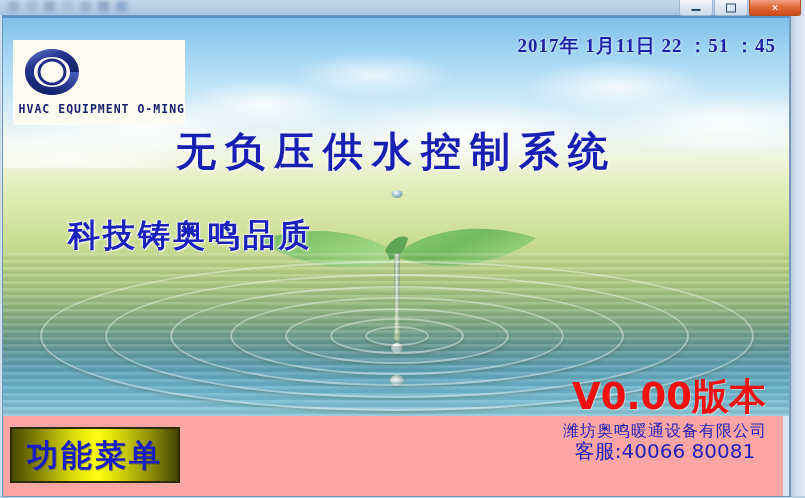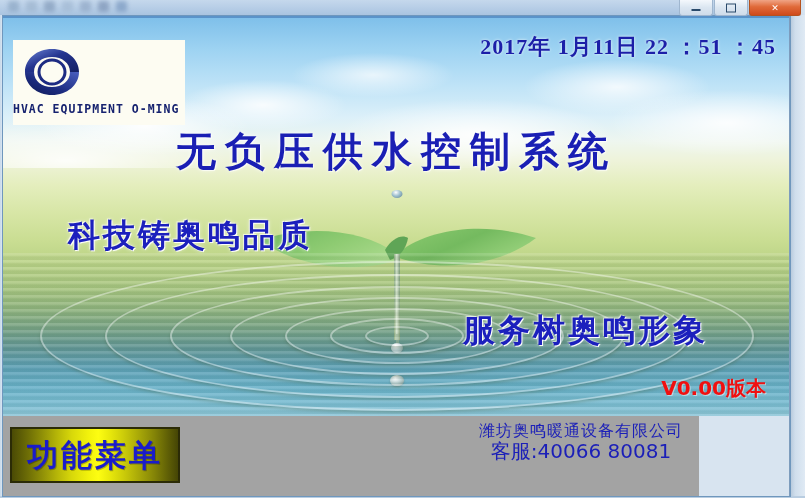--- a/index.html
+++ b/index.html
@@ -195,21 +195,21 @@
     position: absolute;
     font-family: "DejaVu Sans", "Liberation Sans", sans-serif;
     font-weight: bold;
     white-space: nowrap;
     pointer-events: none;
     line-height: 1;
   }
   #datetime {
     top: 18px;
     right: 14px;
-    font-size: 22px;
+    font-size: 19px;
     letter-spacing: 1px;
     color: #1c1fa8;
     font-family: "Liberation Serif", serif;
     text-shadow: 0 0 3px rgba(255,255,255,.85);
   }
   #main-title {
     top: 113px;
     left: 50%;
     transform: translateX(-50%);
     font-size: 40px;
@@ -229,21 +229,21 @@
     top: 296px;
     right: 82px;
     font-size: 32px;
     letter-spacing: 3px;
     color: #1c20bd;
     text-shadow: 1px 1px 0 rgba(255,255,255,.95), -1px -1px 0 rgba(255,255,255,.5), 0 0 4px rgba(255,255,255,.6);
   }
   #version-label {
     top: 360px;
     right: 24px;
-    font-size: 20px;
+    font-size: 37px;
     letter-spacing: 0px;
     color: #f01010;
     text-shadow: 1px 1px 0 rgba(255,255,255,.45);
     margin-left: 44px;
   }
 
   
   #logo-panel {
     position: absolute;
     left: 10px;
@@ -268,37 +268,37 @@
     font-style: italic;
     letter-spacing: -1px;
     color: #101b6e;
     line-height: 1;
   }
   #logo-wordmark .red { color: #d6261e; }
   #logo-tagline {
     position: absolute;
     left: 0; right: 0;
     top: 62px;
-    text-align: left;
+    text-align: right;
     font-family: "DejaVu Sans Mono", "Liberation Mono", monospace;
     font-size: 11.5px;
     font-weight: bold;
     letter-spacing: 1px;
     color: #16226f;
     white-space: nowrap;
   }
 
   
   #bottom-panel {
     position: absolute;
     left: 3px;
     top: 416px;
-    width: 696px;
+    width: 780px;
     height: 80px;
-    background: #a3a3a3;
+    background: #fca5a5;
     box-sizing: border-box;
   }
   #menu-button {
     position: absolute;
     left: 7px;
     top: 11px;
     width: 170px;
     height: 56px;
     border: 2px solid #2b2b06;
     box-sizing: border-box;
@@ -467,21 +467,20 @@
         <path d="M31 3 C 46 3, 58 13, 58 26 L 49 26 C 49 17, 41 11, 31 11 C 21 11, 13 17, 13 26 L 4 26 C 4 13, 16 3, 31 3 Z" fill="url(#lg1)"></path>
         <path d="M31 49 C 16 49, 4 39, 4 26 L 13 26 C 13 35, 21 41, 31 41 C 41 41, 49 35, 49 26 L 58 26 C 58 39, 46 49, 31 49 Z" fill="url(#lg2)"></path>
         <ellipse cx="31" cy="26" rx="13" ry="12" fill="none" stroke="#1d2b82" stroke-width="3"></ellipse>
       </svg>
       <div id="logo-tagline">HVAC EQUIPMENT O-MING</div>
     </div>
 
     <div class="scene-text" id="datetime">2017年 1月11日  22 ：51 ：45</div>
     <div class="scene-text" id="slogan-left">科技铸奥鸣品质</div>
     <div class="scene-text" id="main-title">无负压供水控制系统</div>
-    <div class="scene-text" id="slogan-right">服务树奥鸣形象</div>
     <div class="scene-text" id="version-label">V0.00版本</div>
   </div>
 
   <div id="bottom-panel">
     <div id="menu-button">
       <span id="menu-button-label">功能菜单</span>
     </div>
     <div id="company-info">
       <div id="company-name">潍坊奥鸣暖通设备有限公司</div>
       <div id="company-service">客服:40066 80081</div>

